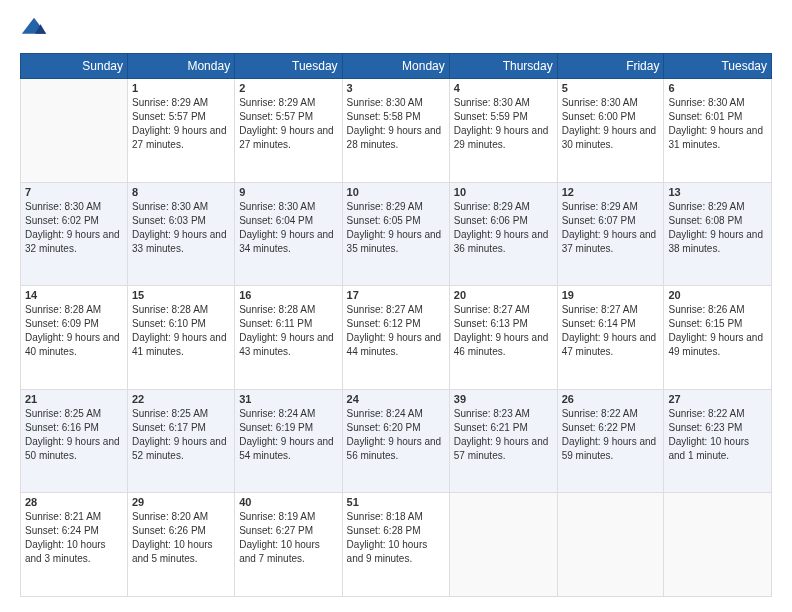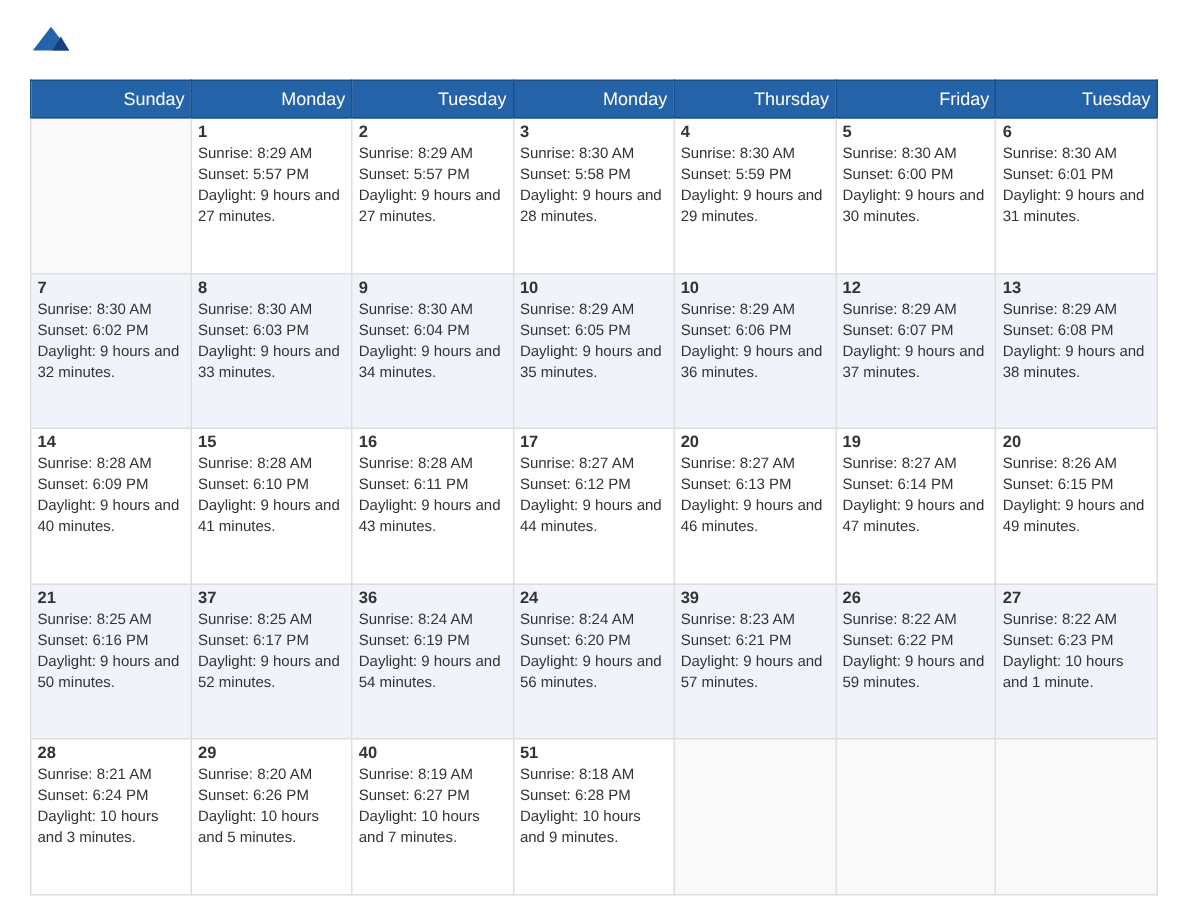--- a/index.html
+++ b/index.html
@@ -215,25 +215,25 @@
             <span class="day-number">20</span>
             <div class="day-info">Sunrise: 8:26 AM<br>Sunset: 6:15 PM<br>Daylight: 9 hours and 49 minutes.</div>
           </td>
         </tr>
         <tr class="stripe-row">
           <td>
             <span class="day-number">21</span>
             <div class="day-info">Sunrise: 8:25 AM<br>Sunset: 6:16 PM<br>Daylight: 9 hours and 50 minutes.</div>
           </td>
           <td>
-            <span class="day-number">37</span>
+            <span class="day-number">22</span>
             <div class="day-info">Sunrise: 8:25 AM<br>Sunset: 6:17 PM<br>Daylight: 9 hours and 52 minutes.</div>
           </td>
           <td>
-            <span class="day-number">36</span>
+            <span class="day-number">31</span>
             <div class="day-info">Sunrise: 8:24 AM<br>Sunset: 6:19 PM<br>Daylight: 9 hours and 54 minutes.</div>
           </td>
           <td>
             <span class="day-number">24</span>
             <div class="day-info">Sunrise: 8:24 AM<br>Sunset: 6:20 PM<br>Daylight: 9 hours and 56 minutes.</div>
           </td>
           <td>
             <span class="day-number">39</span>
             <div class="day-info">Sunrise: 8:23 AM<br>Sunset: 6:21 PM<br>Daylight: 9 hours and 57 minutes.</div>
           </td>

